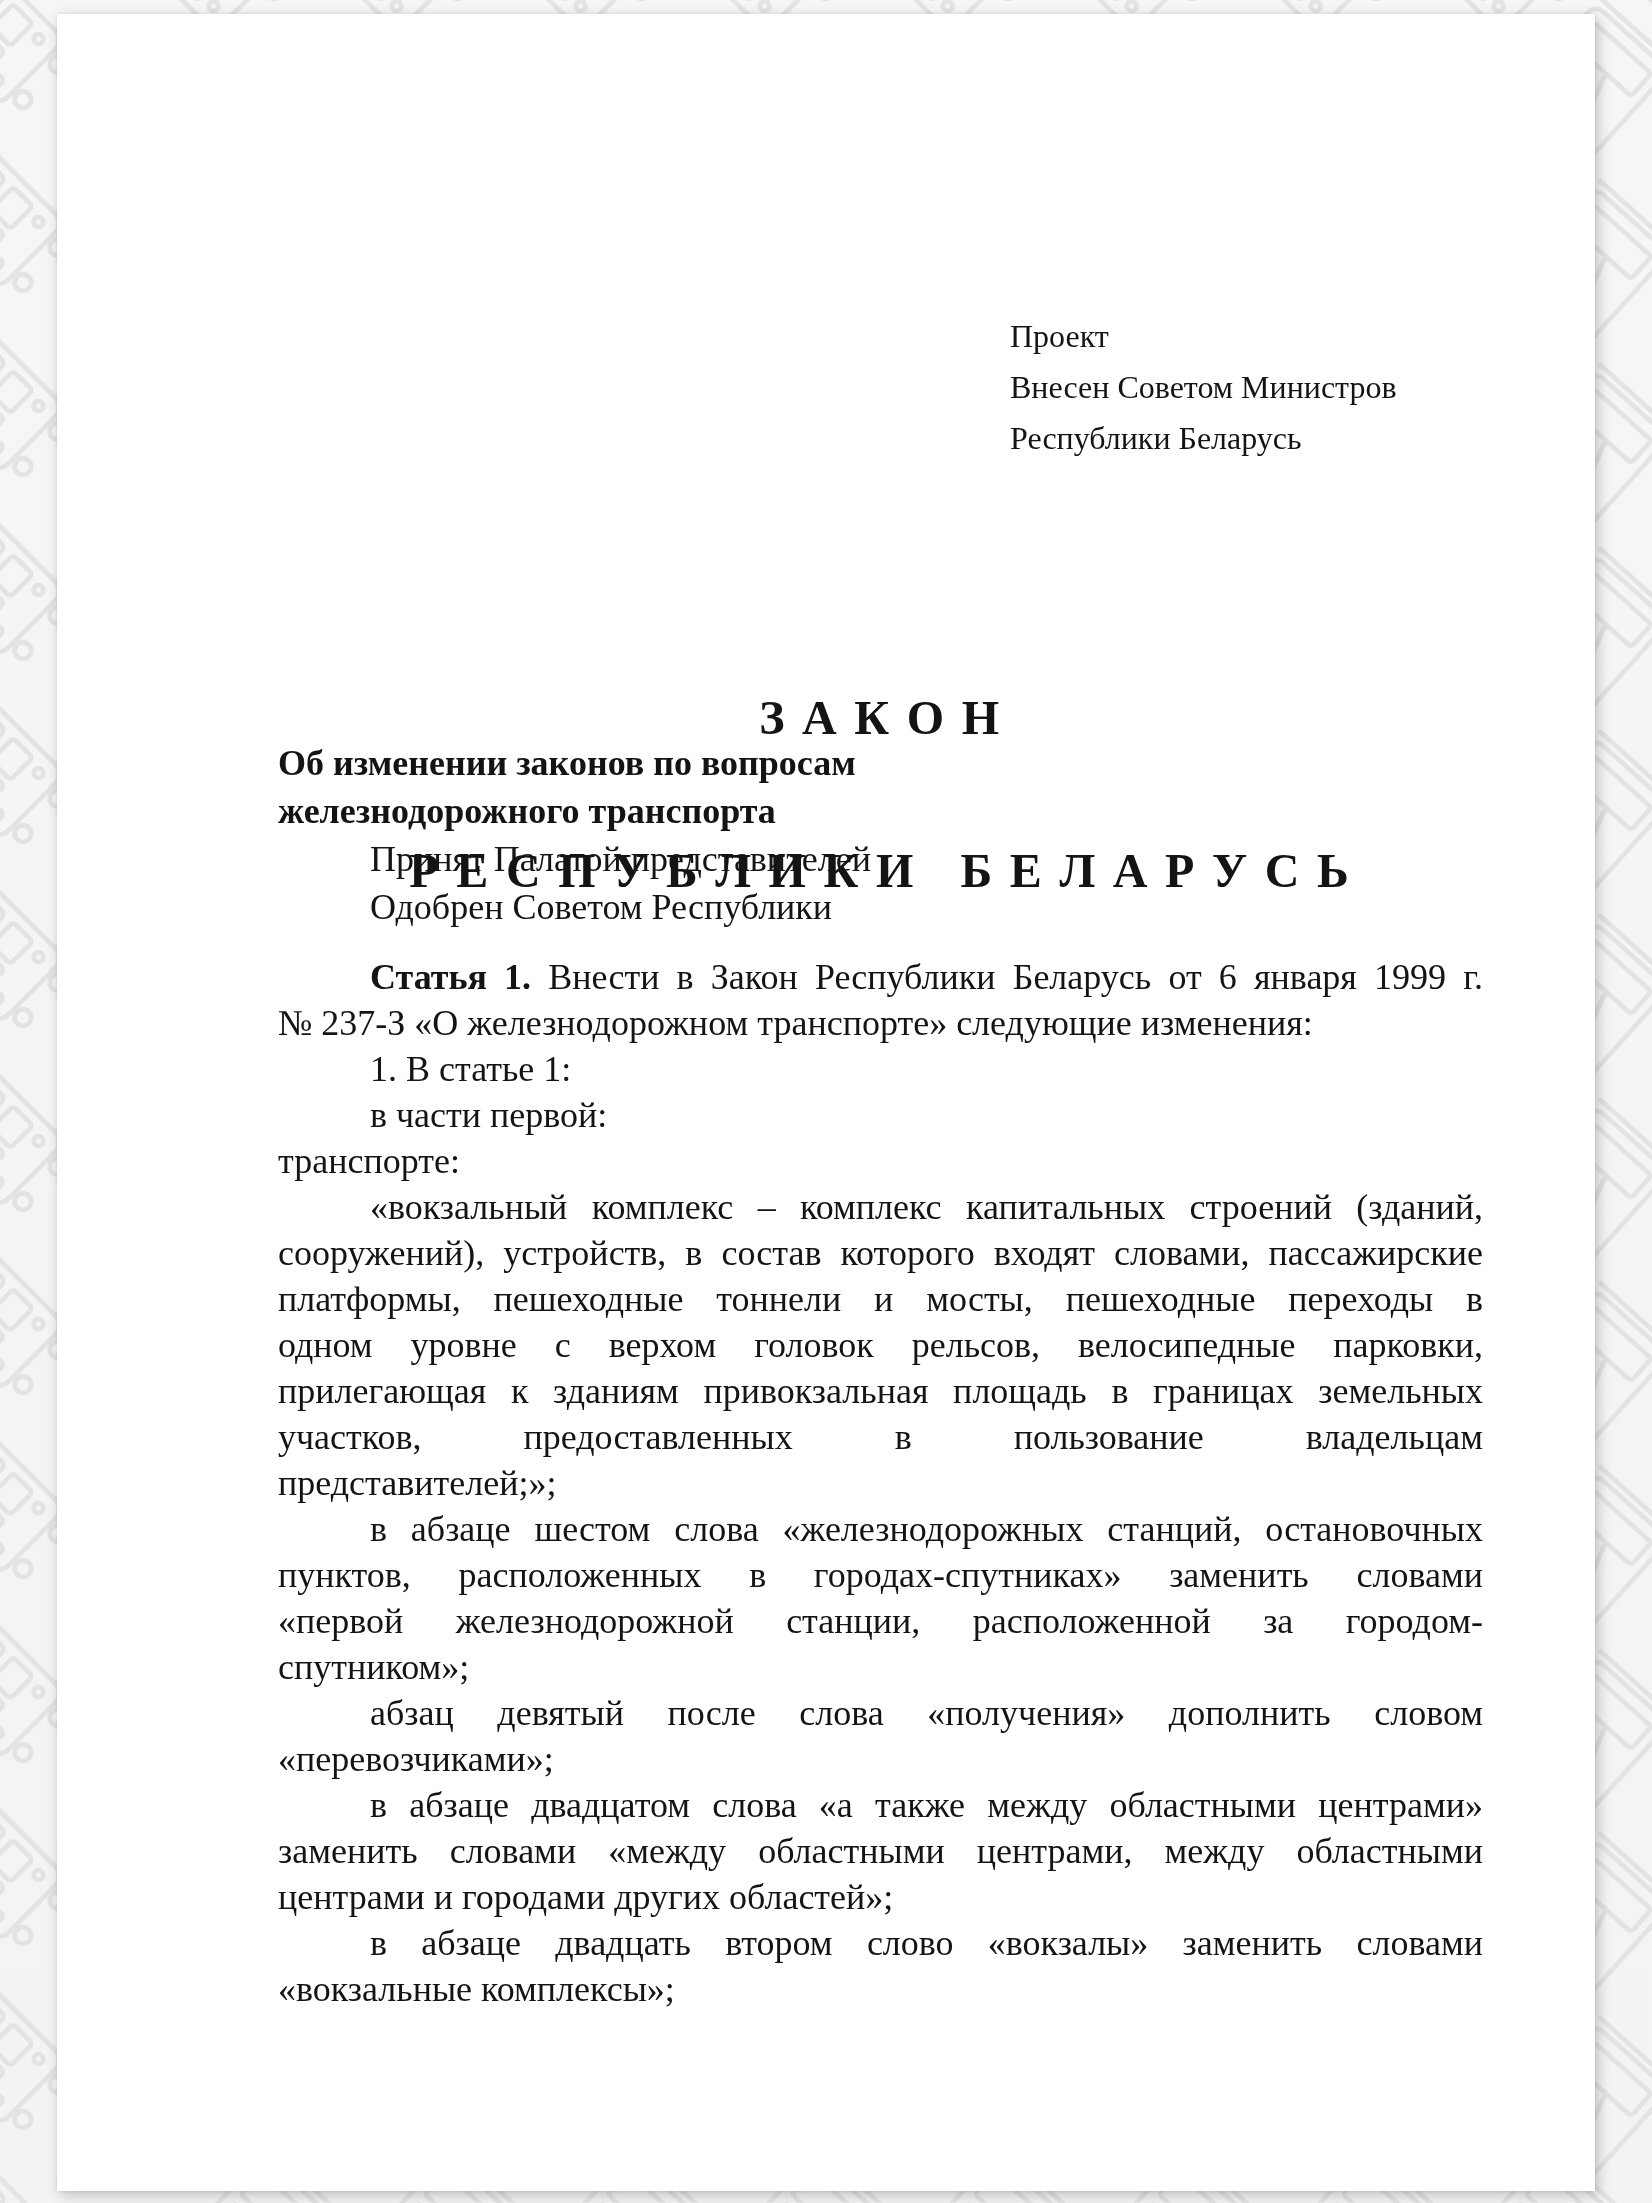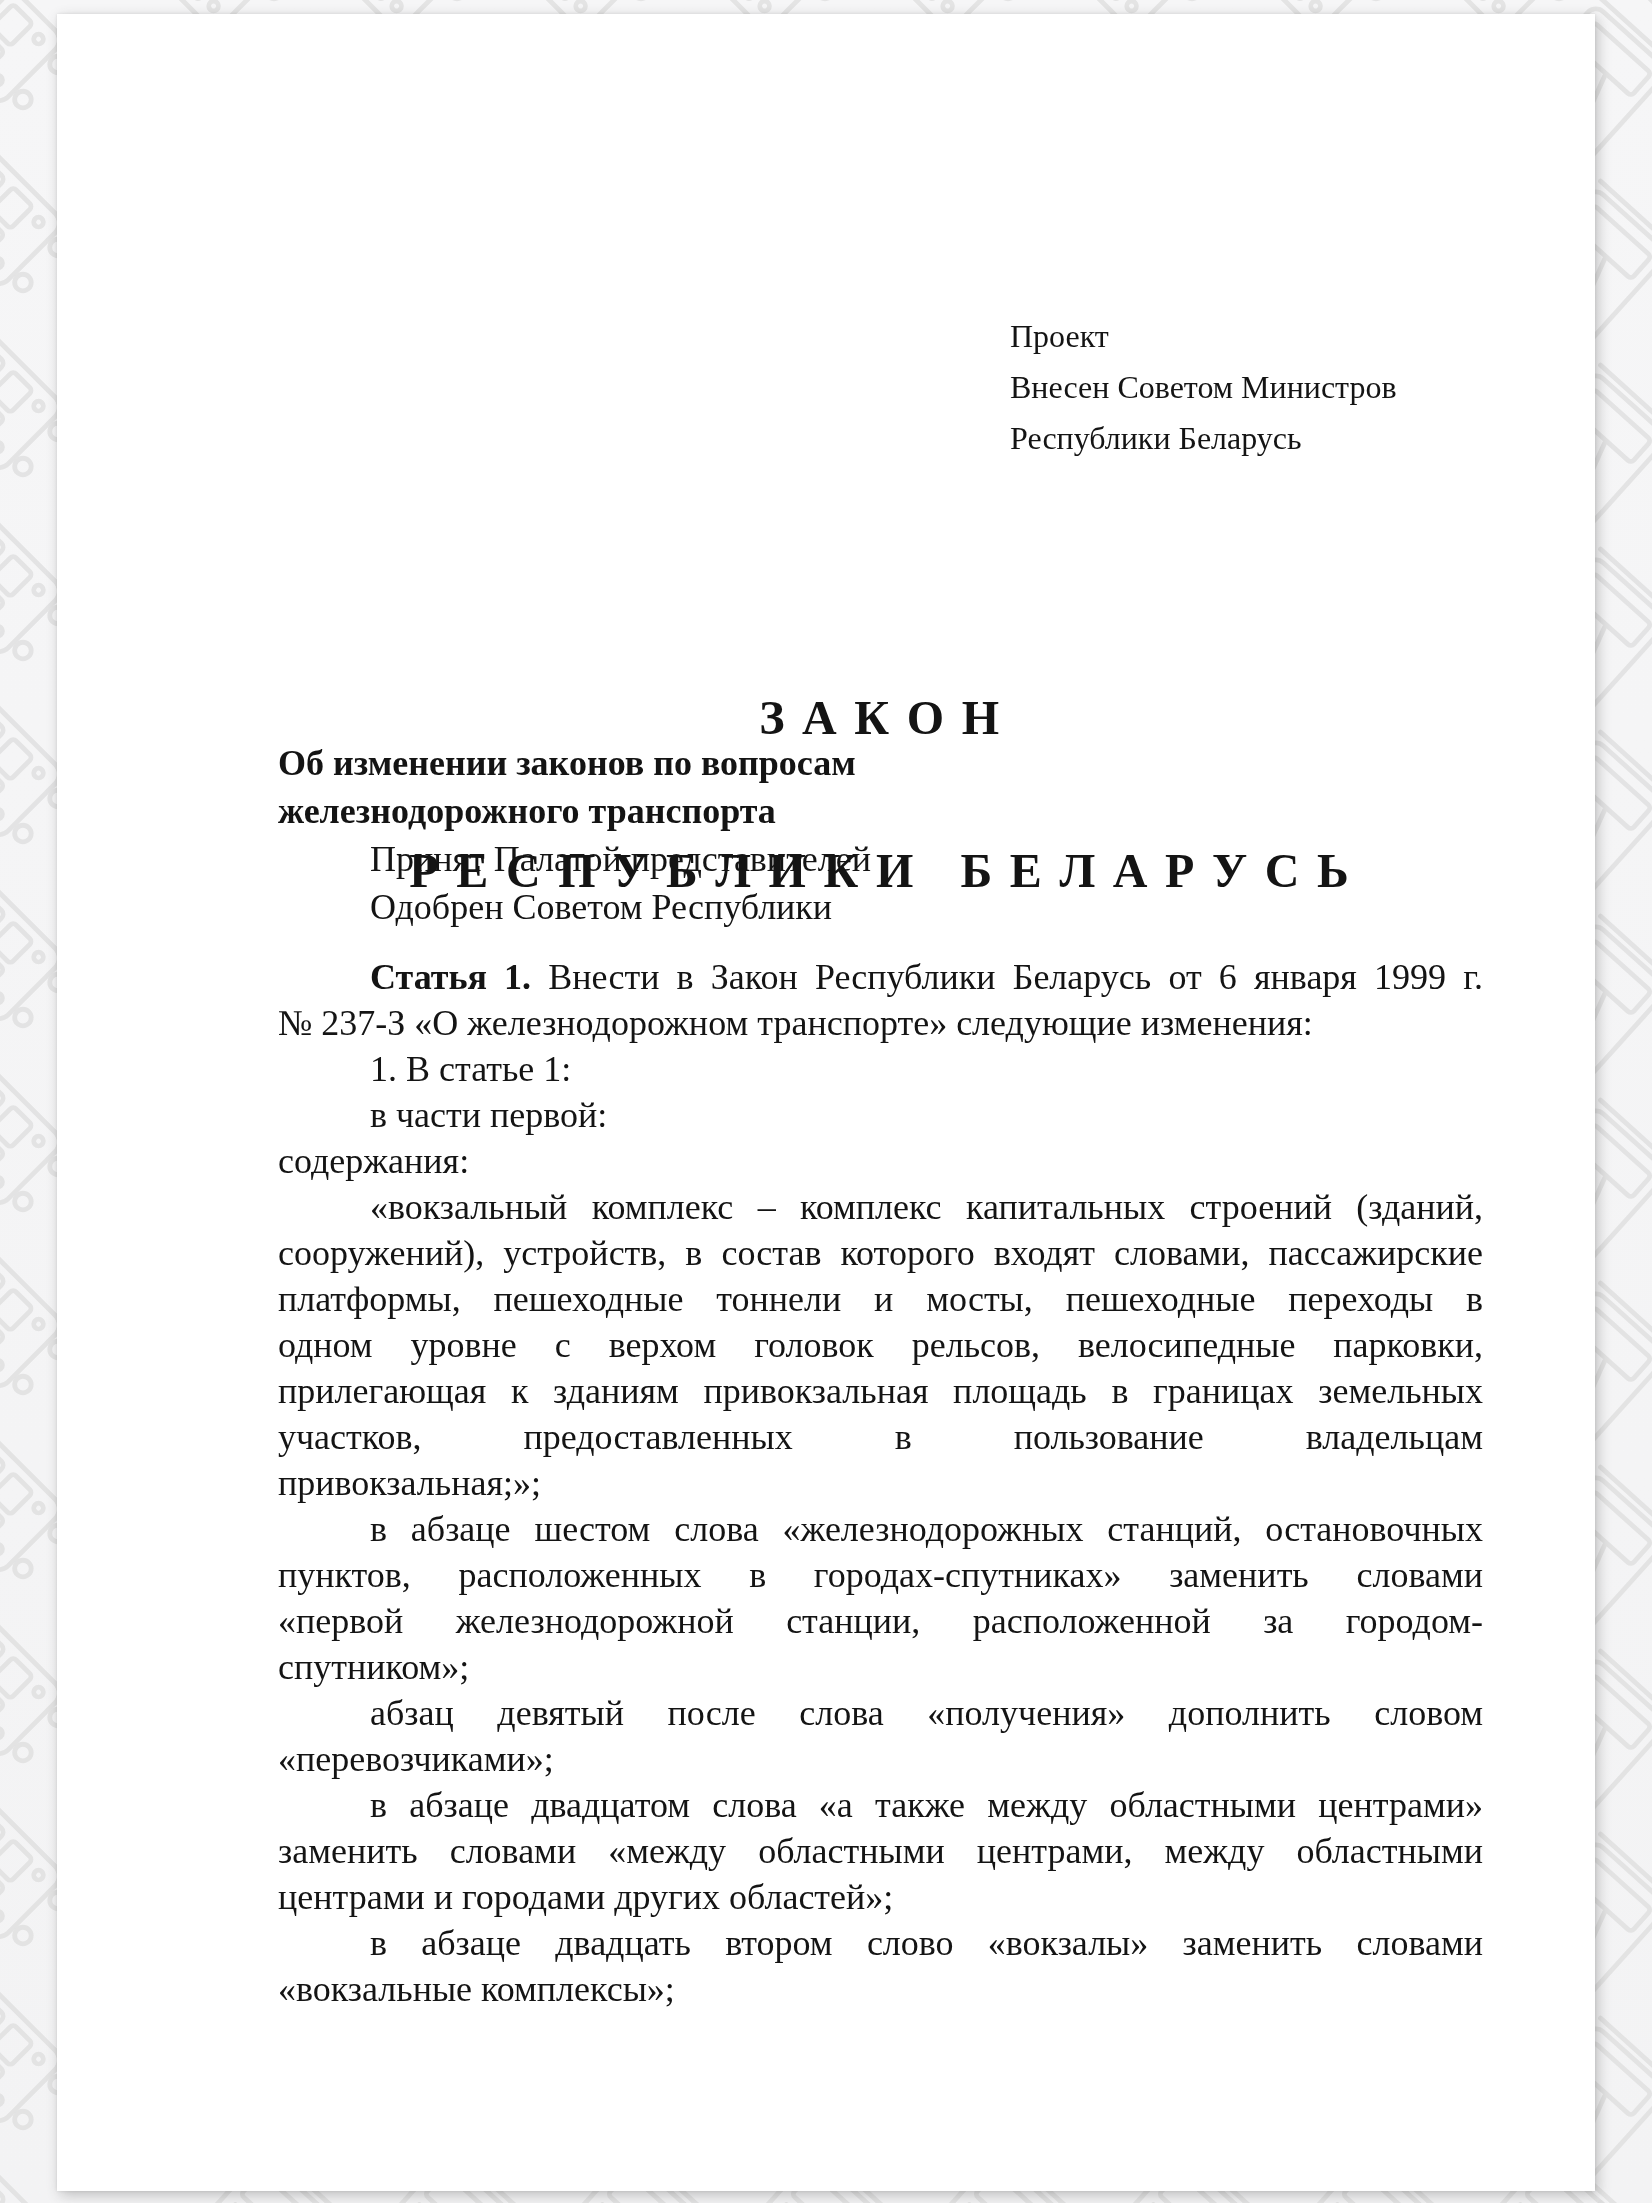--- a/index.html
+++ b/index.html
@@ -330,28 +330,28 @@
     <div class="adoption">
       <div>Принят Палатой представителей</div>
       <div>Одобрен Советом Республики</div>
     </div>
 
     <div class="body-text">
       <div class="bl first"><span class="b">Статья 1.</span><span> Внести в Закон Республики Беларусь от 6 января 1999 г.</span></div>
       <div class="bl last">№ 237-З «О железнодорожном транспорте» следующие изменения:</div>
       <div class="bl first last">1. В статье 1:</div>
       <div class="bl first last">в части первой:</div>
-      <div class="bl last">содержания:</div>
+      <div class="bl last">транспорте:</div>
       <div class="bl first">«вокзальный комплекс – комплекс капитальных строений (зданий,</div>
       <div class="bl">сооружений), устройств, в состав которого входят словами, пассажирские</div>
       <div class="bl">платформы, пешеходные тоннели и мосты, пешеходные переходы в</div>
       <div class="bl">одном уровне с верхом головок рельсов, велосипедные парковки,</div>
       <div class="bl">прилегающая к зданиям привокзальная площадь в границах земельных</div>
       <div class="bl">участков, предоставленных в пользование владельцам</div>
-      <div class="bl last">привокзальная;»;</div>
+      <div class="bl last">представителей;»;</div>
       <div class="bl first">в абзаце шестом слова «железнодорожных станций, остановочных</div>
       <div class="bl">пунктов, расположенных в городах-спутниках» заменить словами</div>
       <div class="bl">«первой железнодорожной станции, расположенной за городом-</div>
       <div class="bl last">спутником»;</div>
       <div class="bl first">абзац девятый после слова «получения» дополнить словом</div>
       <div class="bl last">«перевозчиками»;</div>
       <div class="bl first">в абзаце двадцатом слова «а также между областными центрами»</div>
       <div class="bl">заменить словами «между областными центрами, между областными</div>
       <div class="bl last">центрами и городами других областей»;</div>
       <div class="bl first">в абзаце двадцать втором слово «вокзалы» заменить словами</div>

